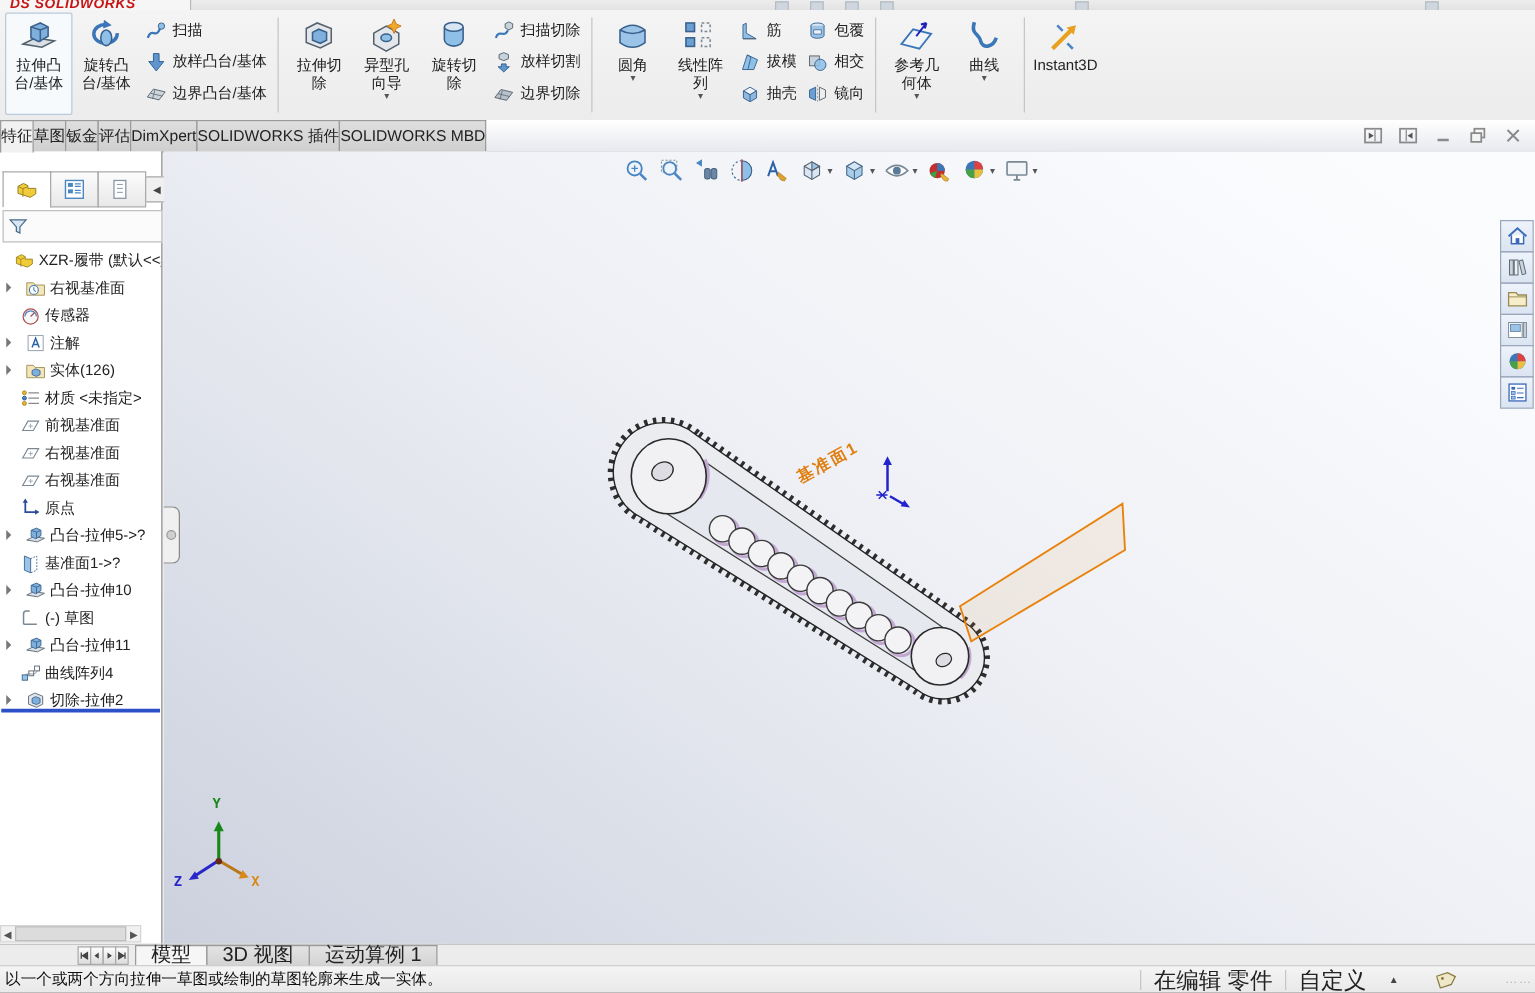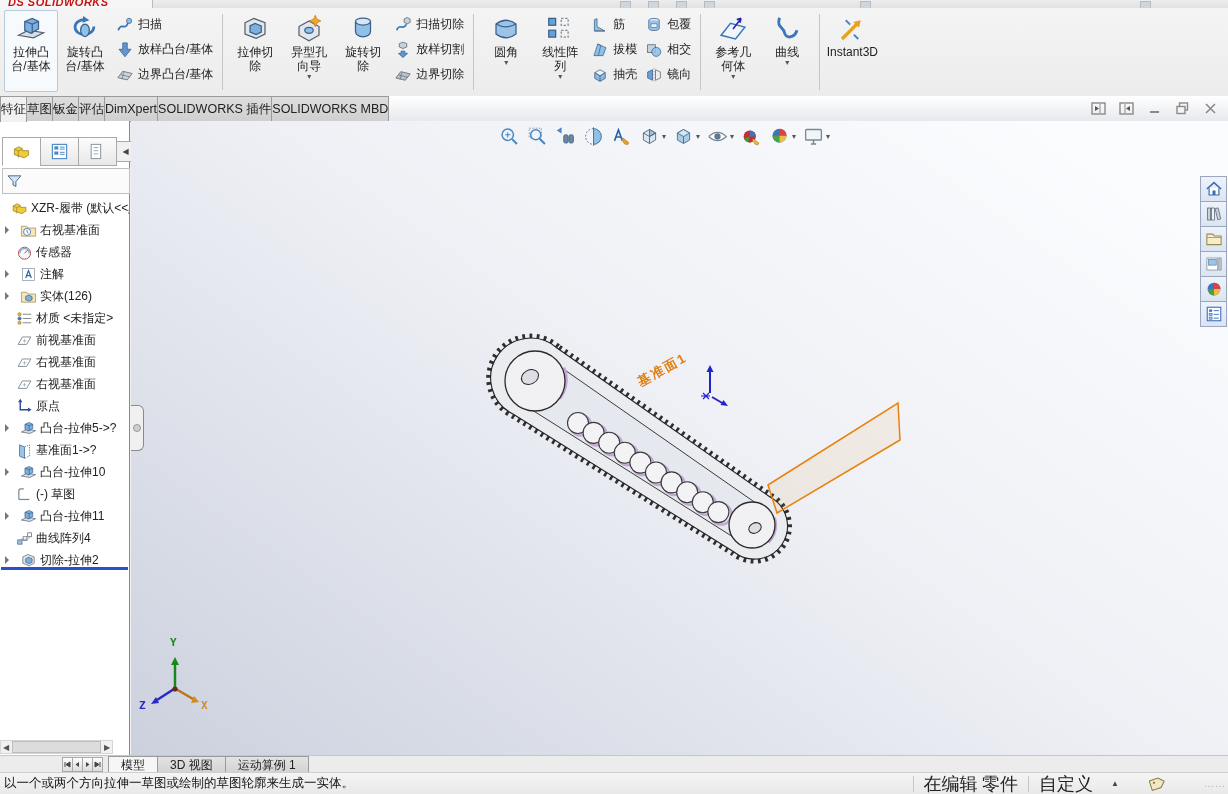--- a/index.html
+++ b/index.html
@@ -65,24 +65,24 @@
   #splitgrip i{position:absolute;left:3px;top:18px;width:6px;height:6px;border-radius:50%;background:#cfcfcf;border:1px solid #9a9a9a;}
   #scene{position:absolute;left:0;top:0;}
   #planelabel{position:absolute;left:512px;top:252px;color:#e07e10;font-size:13px;font-weight:bold;transform:rotate(-29deg);transform-origin:left bottom;letter-spacing:2px;}
   .axlabel{position:absolute;font-size:11px;font-weight:bold;font-family:"DejaVu Sans Mono",monospace;}
   
   #bottomrow{position:absolute;left:0;top:755px;width:1228px;height:17px;background:#ececec;border-top:1px solid #c6c6c6;display:flex;align-items:flex-end;}
   #navbtns{display:flex;margin-left:62px;margin-bottom:1px;}
   .nbtn{width:9px;height:13px;background:linear-gradient(#fdfdfd,#dcdcdc);border:1px solid #aaa;margin-right:-1px;display:flex;align-items:center;justify-content:center;}
   .nbtn svg{width:7px;height:7px;}
   #mtabs{display:flex;margin-left:6px;height:17px;}
-  .mtab{padding:0 12px;line-height:16px;font-size:12px;background:linear-gradient(#e3e3e3,#d2d2d2);border:1px solid #9b9b9b;border-bottom:none;margin-right:-1px;}
+  .mtab{padding:0 12px;line-height:16px;font-size:16px;background:linear-gradient(#e3e3e3,#d2d2d2);border:1px solid #9b9b9b;border-bottom:none;margin-right:-1px;}
   .mtab.active{background:#f6f6f6;}
   
-  #statusbar{position:absolute;left:0;top:772px;width:1228px;height:22px;background:linear-gradient(#f4f4f4,#e9e9e9);border-top:1px solid #cfcfcf;display:flex;align-items:center;box-sizing:border-box;font-family:Liberation Serif, serif;}
+  #statusbar{position:absolute;left:0;top:772px;width:1228px;height:22px;background:linear-gradient(#f4f4f4,#e9e9e9);border-top:1px solid #cfcfcf;display:flex;align-items:center;box-sizing:border-box;}
   #statusmsg{margin-left:4px;font-size:12.5px;color:#111;flex:1;white-space:nowrap;overflow:hidden;}
   .ssep{width:1px;height:16px;background:#c6c6c6;margin:0 10px;}
   #statusmode,#statuscustom{font-size:18px;white-space:nowrap;}
   #customarrow{font-size:8px;color:#444;margin:0 30px 0 18px;}
   #tagicon{width:17px;height:15px;margin-right:38px;}
   #grip{margin-right:2px;color:#b5b5b5;font-size:10px;letter-spacing:1px;}
 </style>
 </head>
 <body>
 

